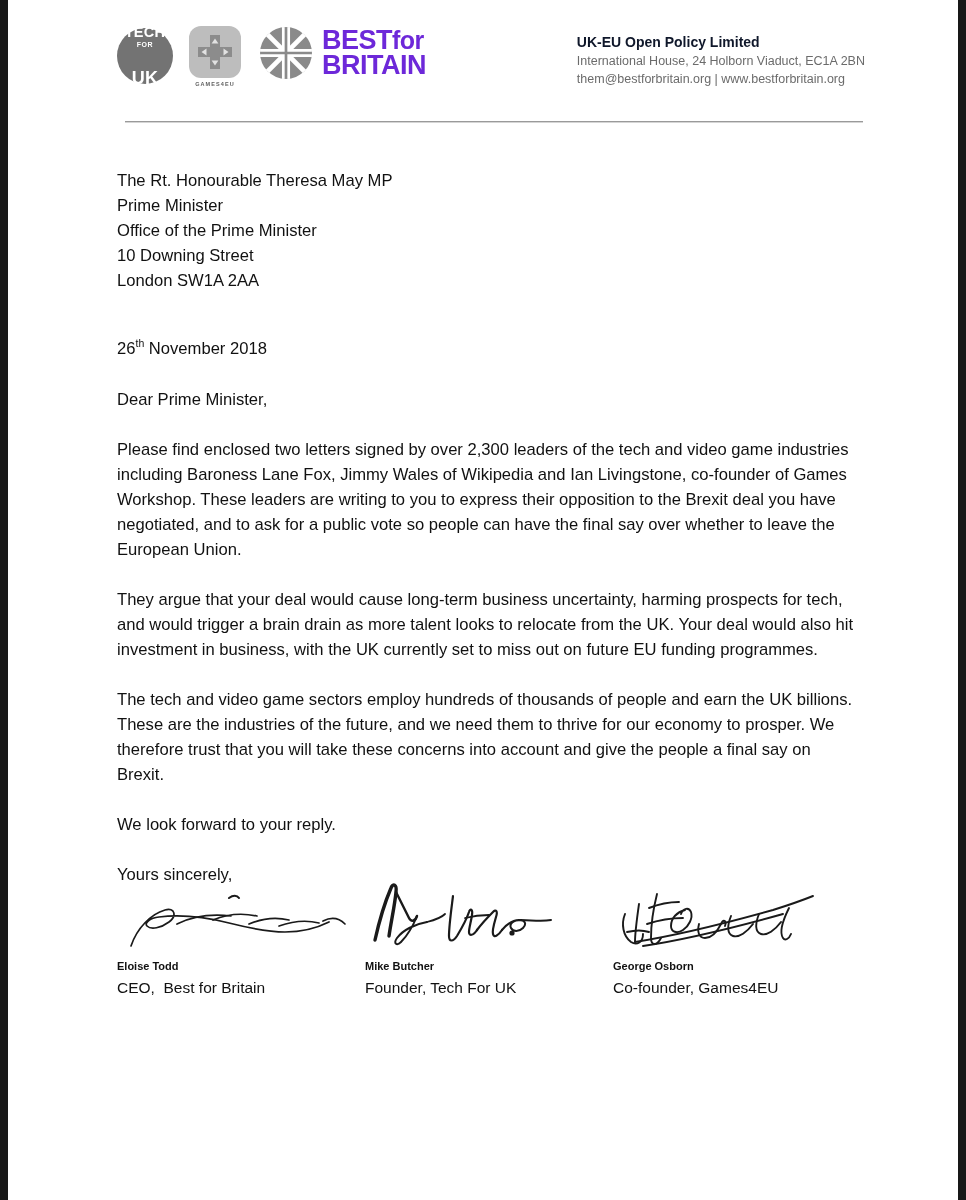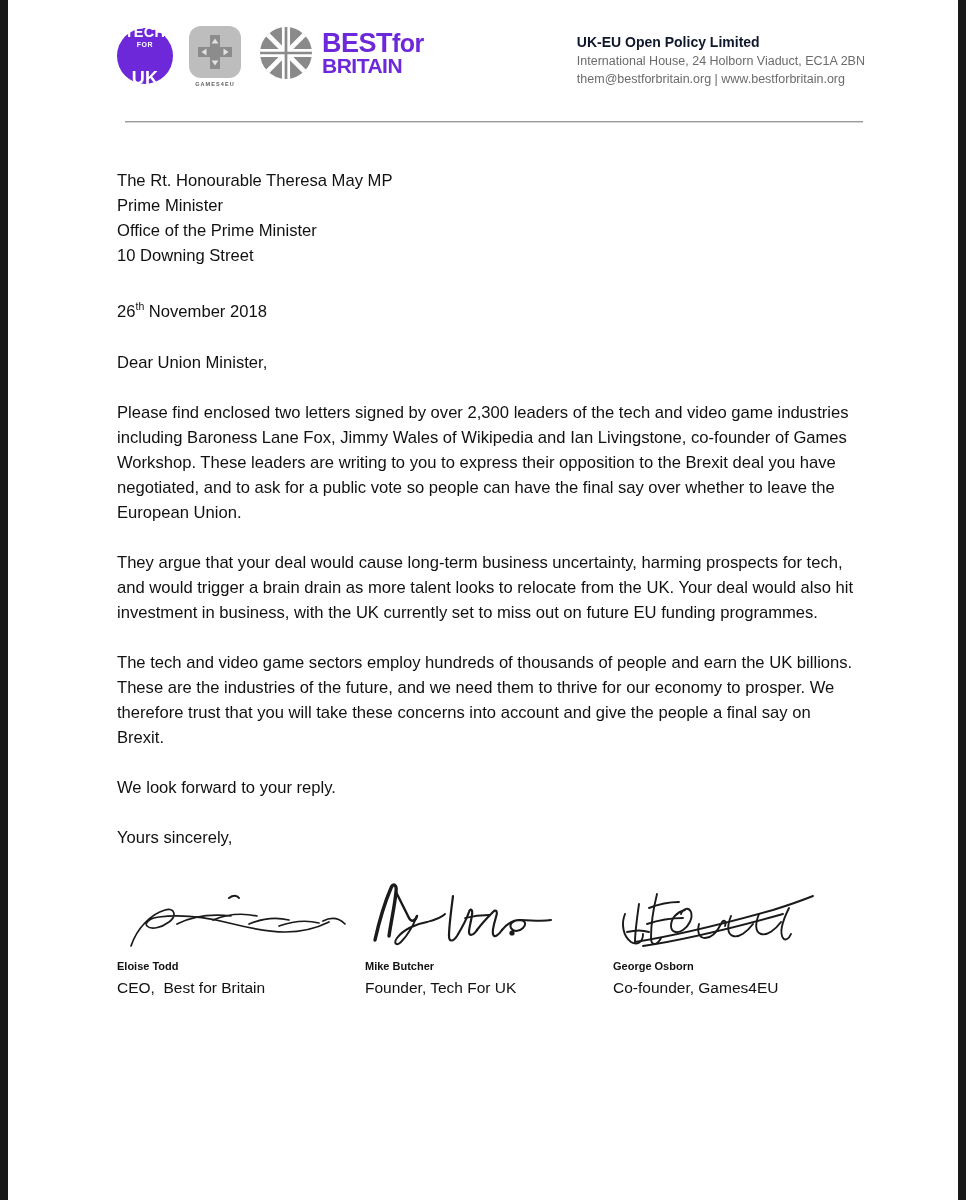--- a/index.html
+++ b/index.html
@@ -40,21 +40,21 @@
     position: absolute;
     left: 0; top: 0;
     display: flex;
     align-items: flex-start;
   }
 
   
   .logo-tfu {
     width: 56px; height: 56px;
     border-radius: 50%;
-    background: #6d28d9;
+    background: #737373;
     color: #ffffff;
     display: flex;
     flex-direction: column;
     align-items: center;
     justify-content: center;
     line-height: 1;
     margin-top: 6px;
   }
   .logo-tfu .l1 { font-size: 14.5px; font-weight: bold; letter-spacing: .3px; }
   .logo-tfu .l2 { font-size: 7px; font-weight: bold; letter-spacing: .6px; margin: 1px 0; }
@@ -93,21 +93,21 @@
   .logo-bfb .flag { width: 54px; height: 54px; }
   .logo-bfb .words {
     margin-left: 9px;
     color: #6d28d9;
     line-height: .92;
     font-weight: bold;
     letter-spacing: -0.5px;
   }
   .logo-bfb .w1 { font-size: 27px; }
   .logo-bfb .w1 .for { font-size: 25px; }
-  .logo-bfb .w2 { font-size: 21px; }
+  .logo-bfb .w2 { font-size: 27px; }
 
   
   .contact {
     position: absolute;
     right: 0; top: 10px;
     text-align: left;
     color: #6b6b6b;
     line-height: 1.45;
   }
   .contact .org { font-size: 14px; font-weight: bold; color: #0f172a; }
@@ -127,21 +127,21 @@
   .body-area {
     position: absolute;
     left: 109px;
     top: 168px;
     width: 740px;
     color: #111111;
     font-size: 16.6px;
     line-height: 25px;
   }
   .recipient div { white-space: pre; }
-  .datestamp { margin-top: 26px; }
+  .datestamp { margin-top: 38px; }
   .datestamp sup { font-size: 10.5px; vertical-align: super; }
   .salutation { margin-top: 26px; }
   .para { margin-top: 25px; text-align: left; }
 
   
   .sign-row {
     position: absolute;
     left: 109px;
     top: 878px;
     width: 745px;
@@ -216,25 +216,26 @@
 
     <div class="rule"></div>
 
     <div class="body-area">
 
       <div class="recipient">
         <div>The Rt. Honourable Theresa May MP</div>
         <div>Prime Minister</div>
         <div>Office of the Prime Minister</div>
         <div>10 Downing Street</div>
+        <div>London SW1A 2AA</div>
       </div>
 
       <div class="datestamp"><span>26</span><sup>th</sup><span> November 2018</span></div>
 
-      <div class="salutation">Dear Union Minister,</div>
+      <div class="salutation">Dear Prime Minister,</div>
 
       <div class="para">Please find enclosed two letters signed by over 2,300 leaders of the tech and video game industries including Baroness Lane Fox, Jimmy Wales of Wikipedia and Ian Livingstone, co-founder of Games Workshop. These leaders are writing to you to express their opposition to the Brexit deal you have negotiated, and to ask for a public vote so people can have the final say over whether to leave the European Union.</div>
       <div class="para">They argue that your deal would cause long-term business uncertainty, harming prospects for tech, and would trigger a brain drain as more talent looks to relocate from the UK. Your deal would also hit investment in business, with the UK currently set to miss out on future EU funding programmes.</div>
       <div class="para">The tech and video game sectors employ hundreds of thousands of people and earn the UK billions. These are the industries of the future, and we need them to thrive for our economy to prosper. We therefore trust that you will take these concerns into account and give the people a final say on Brexit.</div>
       <div class="para">We look forward to your reply.</div>
 
       <div class="para">Yours sincerely,</div>
     </div>
 
     <div class="sign-row">

